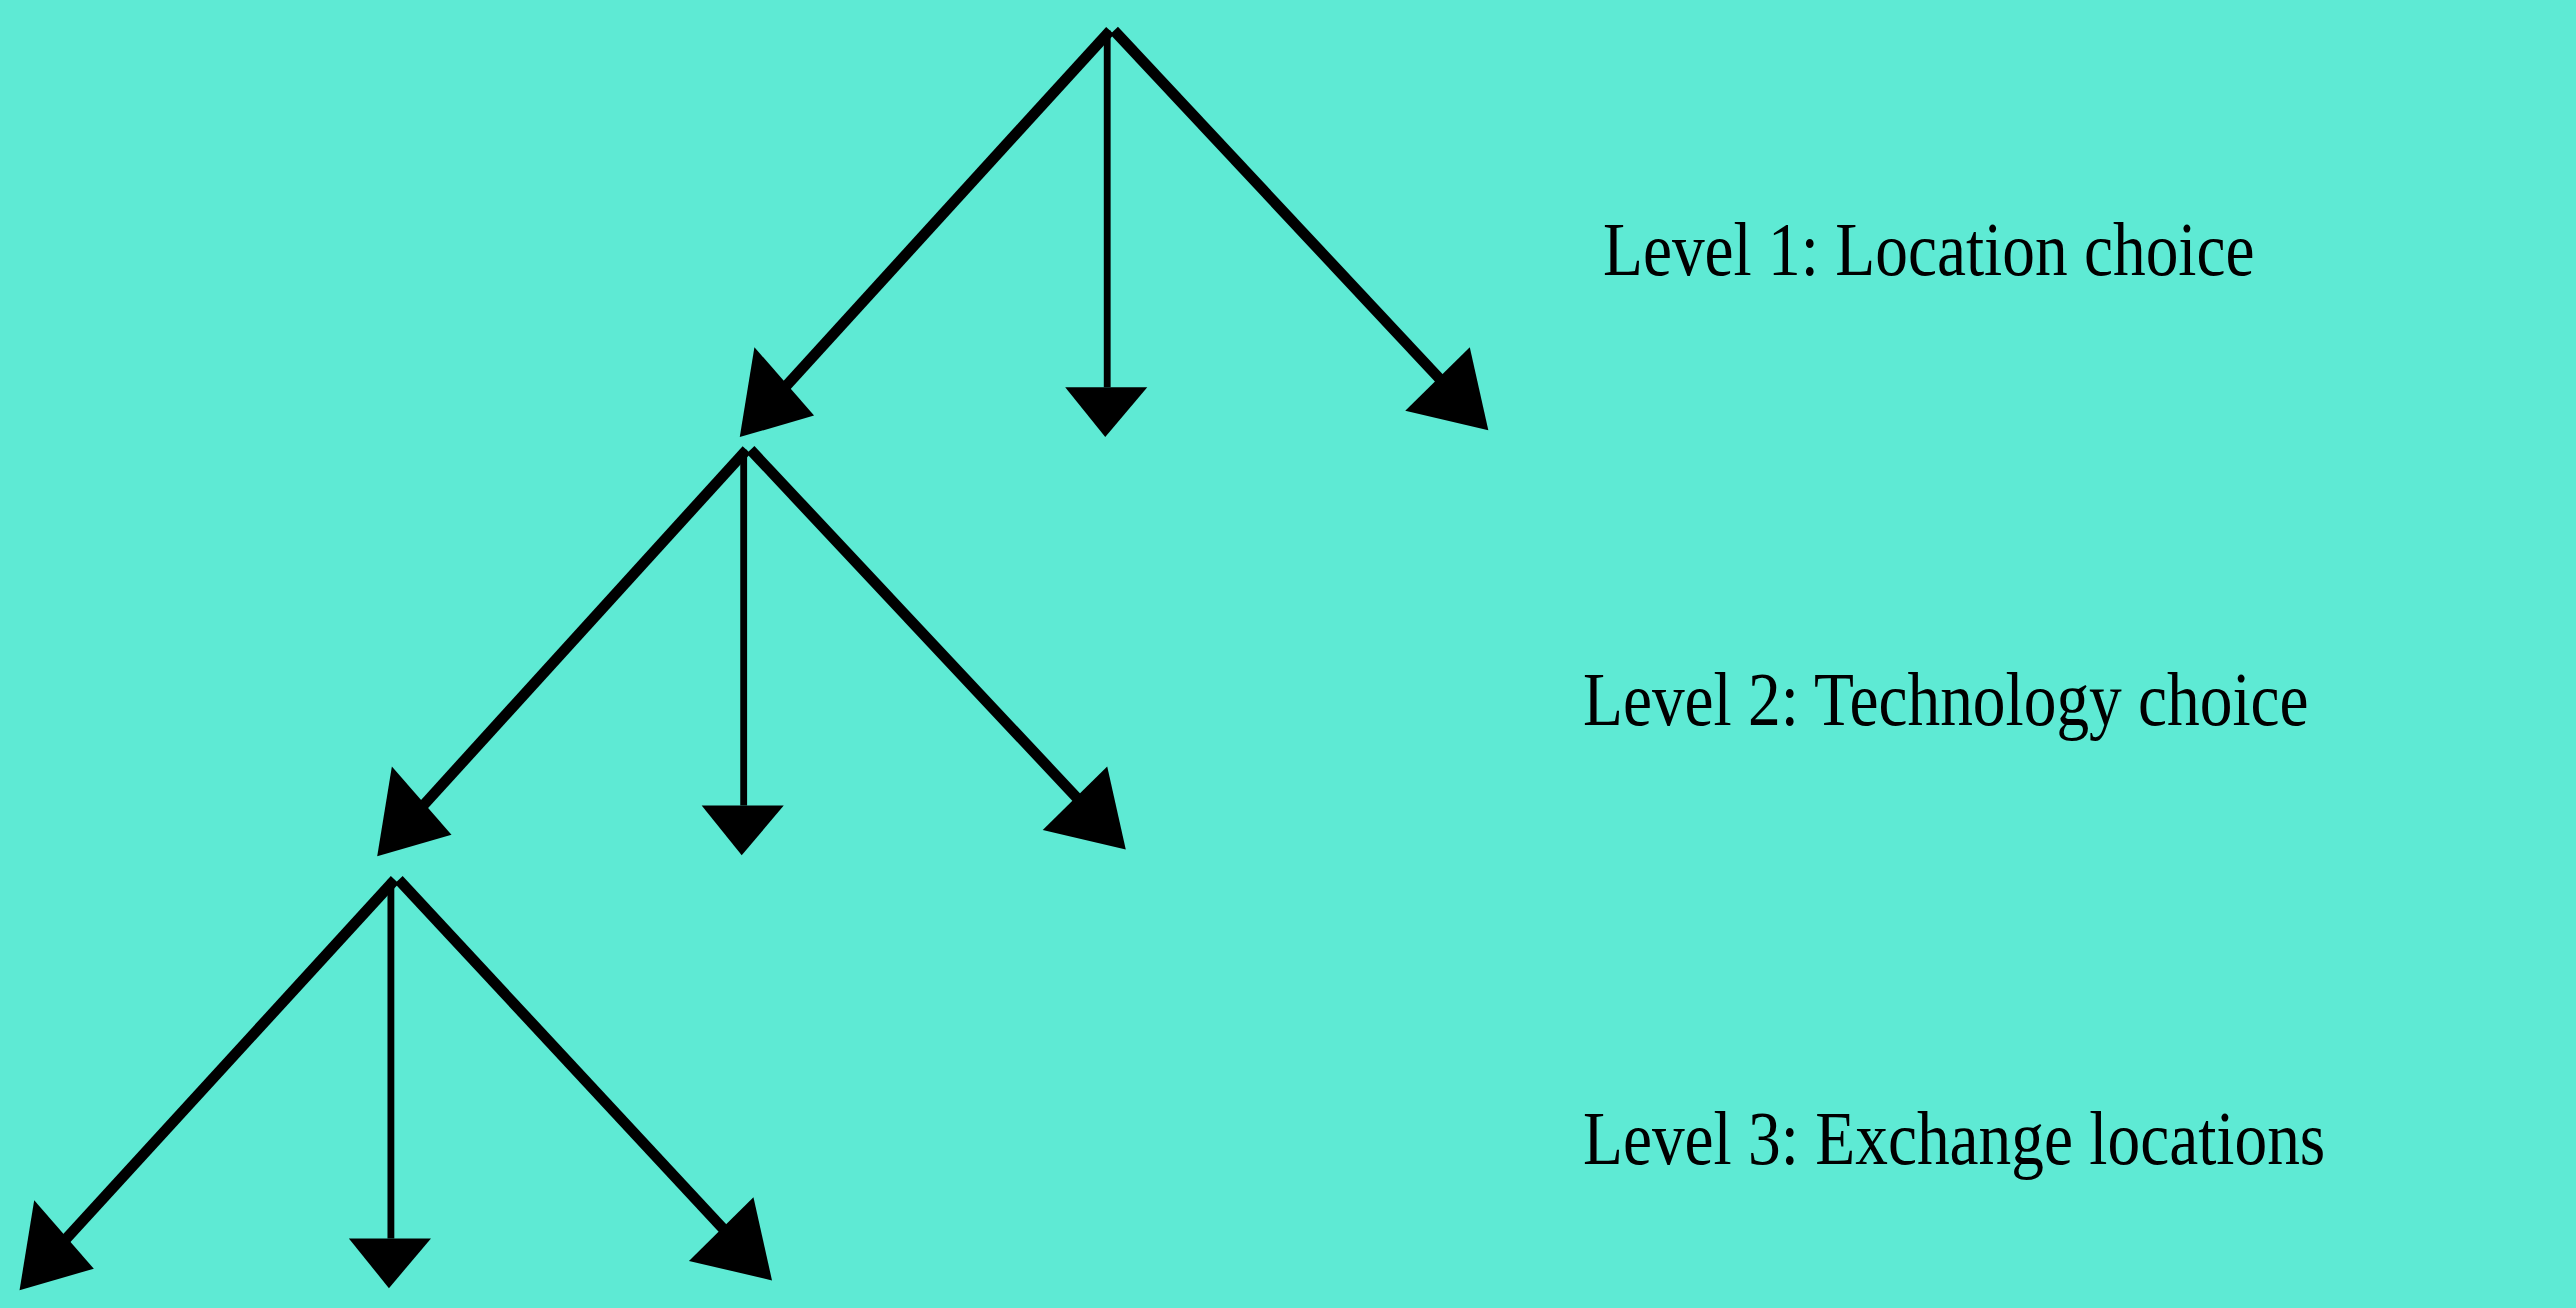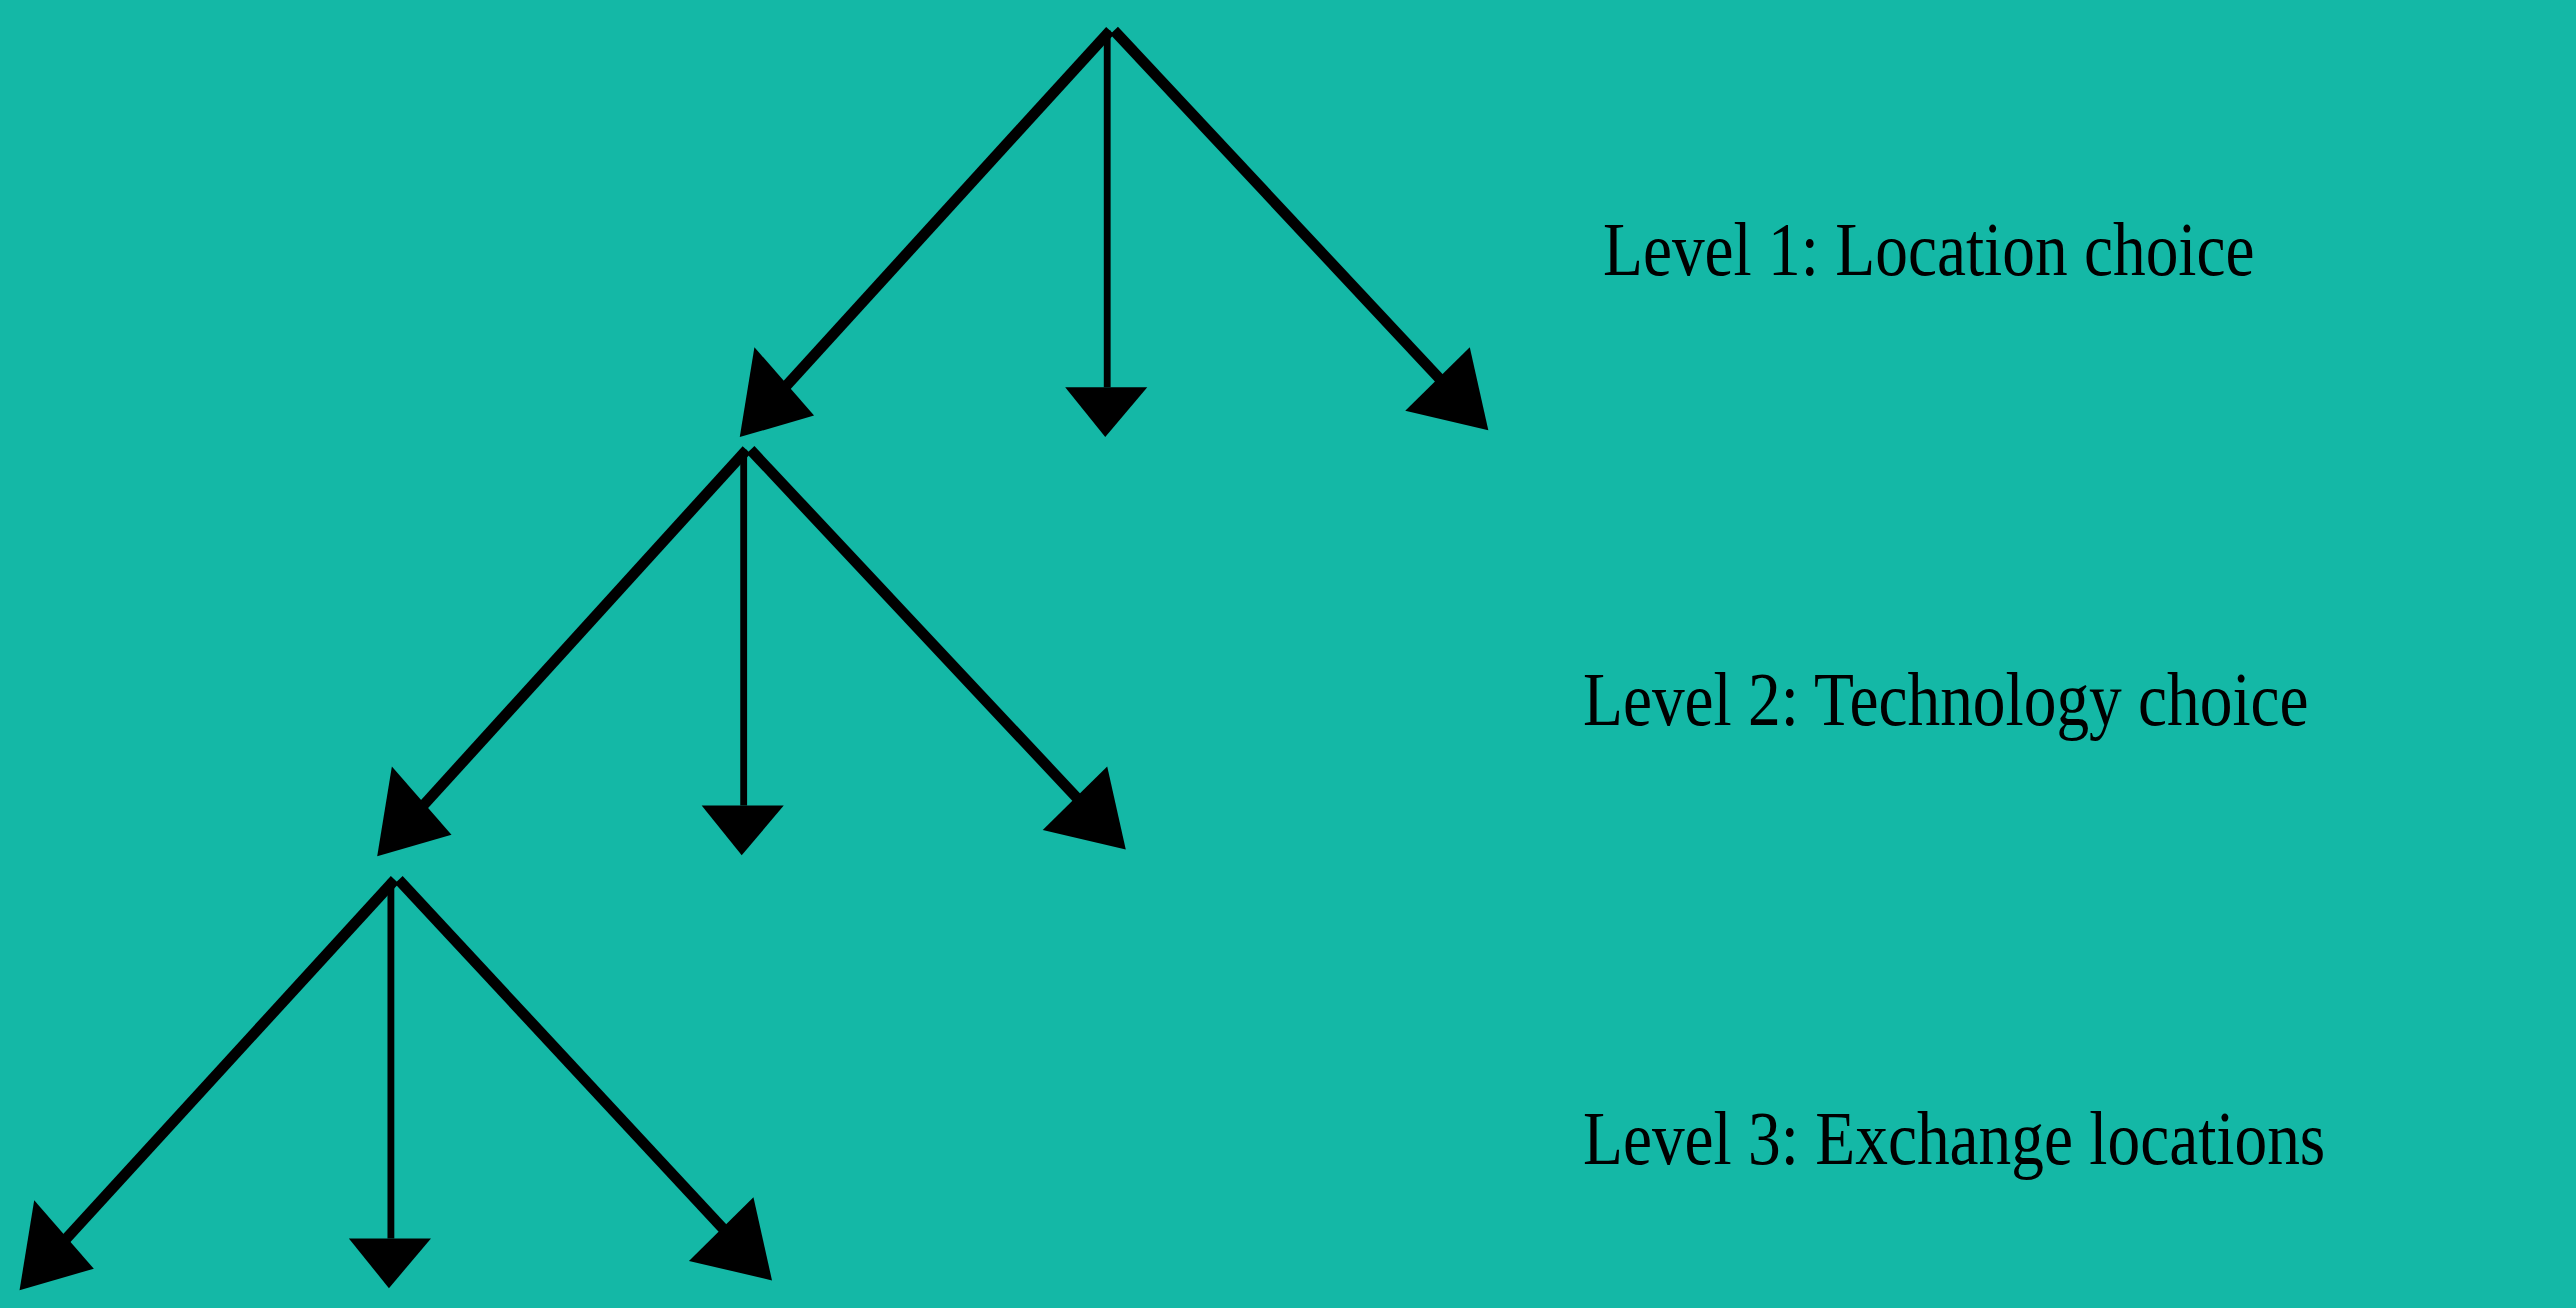--- a/index.html
+++ b/index.html
@@ -11,21 +11,21 @@
   body {
     width: 2576px;
     height: 1309px;
     overflow: hidden;
     font-family: "Liberation Serif", "DejaVu Serif", serif;
   }
   #figure {
     position: relative;
     width: 2576px;
     height: 1309px;
-    background: #14b8a6;
+    background: #5eead4;
   }
   #tree-svg {
     position: absolute;
     left: 0;
     top: 0;
     width: 2576px;
     height: 1309px;
     display: block;
   }
   .level-label {

